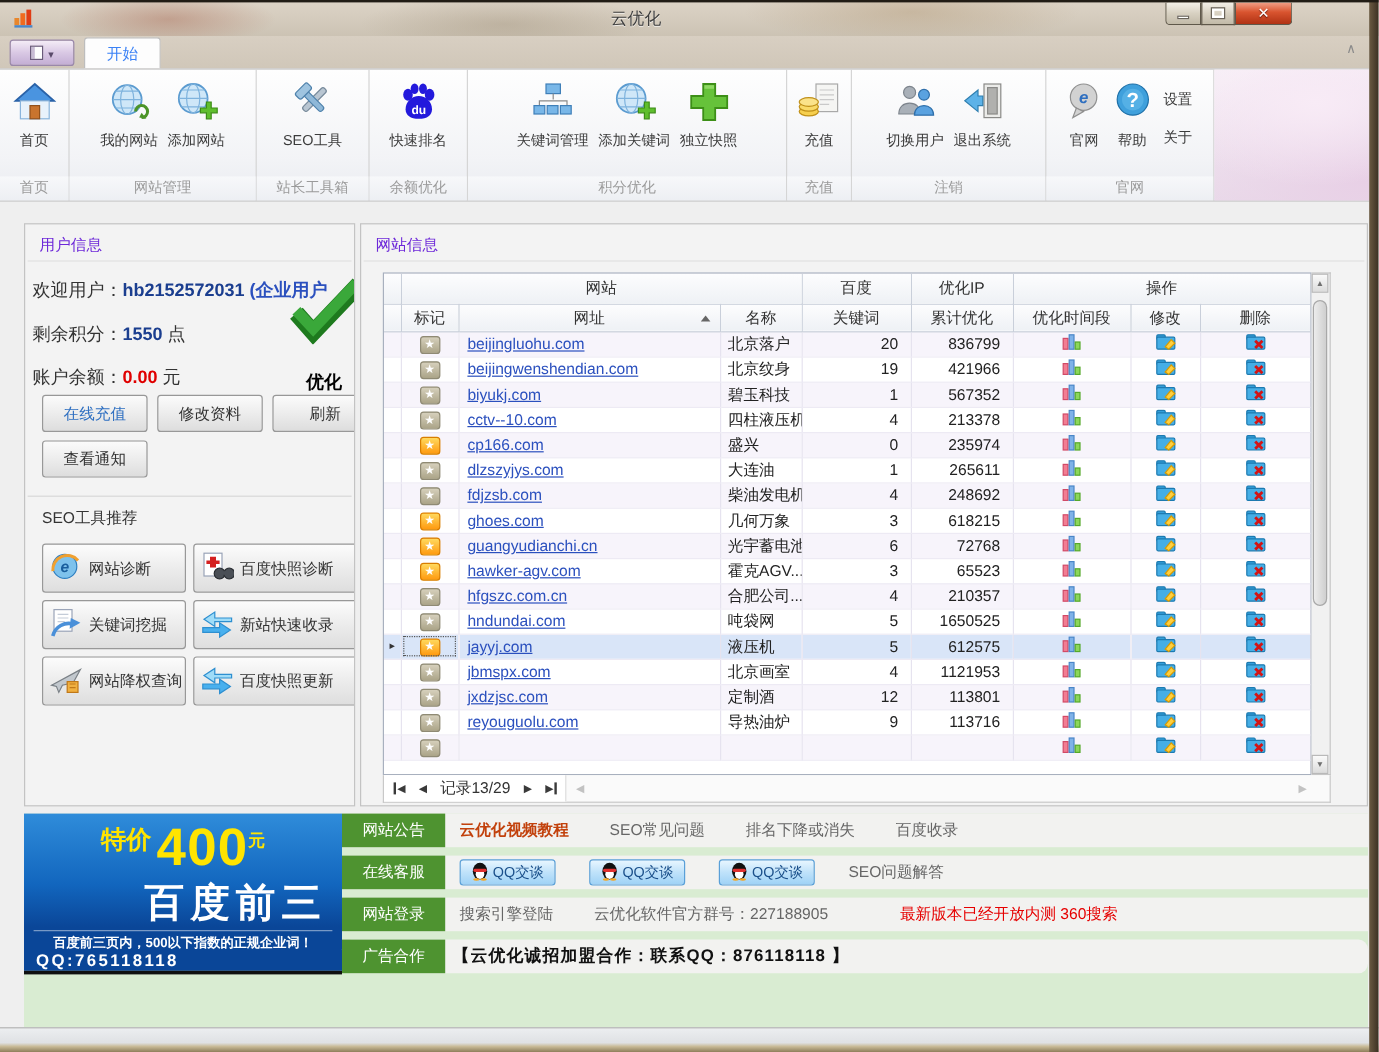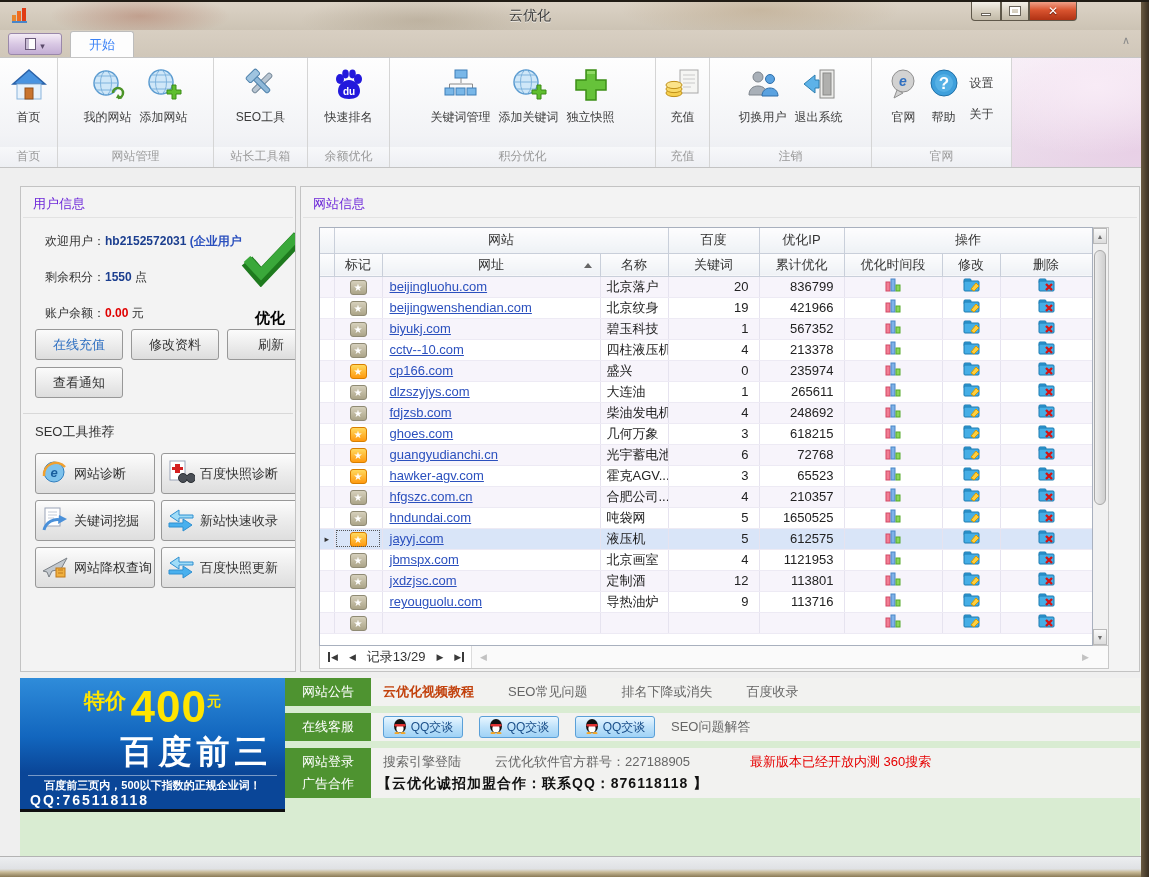--- a/index.html
+++ b/index.html
@@ -66,21 +66,21 @@
       radial-gradient(130px 70px at 65% 25%, #f8ebf6, transparent),
       radial-gradient(170px 110px at 95% 85%, #e8d0e6, transparent),
       linear-gradient(#f7f0f7,#eadcea); }
 
   
   .panel { position:absolute; background:#f3f3f3; border:1px solid #c3c3c3; }
   .panel-title { position:absolute; left:12px; top:8px; font-size:13px; color:#6d28d9; }
   .p-hr { position:absolute; left:2px; right:2px; top:30px; border-top:1px solid #e2e2e2; }
 
   .user-panel { left:20px; top:186px; width:276px; height:486px; overflow:hidden; }
-  .u-line { position:absolute; left:24px; font-size:12px; color:#333; white-space:nowrap;text-align:center; }
+  .u-line { position:absolute; left:6px; font-size:15px; color:#333; white-space:nowrap;text-align:center; }
   .u-welcome { top:46px; } .u-points { top:82px; } .u-balance { top:118px; }
   .v-navy { color:#1b3e8f; font-weight:bold; }
   .v-blue { color:#2b50be; font-weight:bold; }
   .v-red  { color:#e00000; font-weight:bold; }
   .btn { position:absolute; height:31px; border:1px solid #989898; border-radius:3px;
     background:linear-gradient(#fbfbfb,#eeeeee 45%,#dddddd); font-size:13px; color:#333;
     text-align:center; line-height:29px; cursor:default; }
   .btn-recharge { left:14px; top:142px; width:88px; color:#2e6fc1; }
   .btn-profile  { left:110px; top:142px; width:88px; }
   .btn-refresh  { left:206px; top:142px; width:88px; }
@@ -154,21 +154,21 @@
   .bn-l1 { position:absolute; left:0; top:4px; width:100%; text-align:center; color:#ffe400; }
   .bn-l1 .t1 { font-size:21px; font-weight:bold; vertical-align:14px; }
   .bn-l1 .t2 { font-size:44px; font-weight:bold; letter-spacing:1px; }
   .bn-l1 .t3 { font-size:14px; font-weight:bold; vertical-align:16px; }
   .bn-l2 { position:absolute; left:0; top:52px; width:100%; text-align:center; color:#fff;
     font-size:33px; font-weight:bold; letter-spacing:5px;margin-left:44px; }
   .bn-div { position:absolute; left:8px; right:8px; top:97px; border-top:1px solid rgba(255,255,255,.45); }
   .bn-l3 { position:absolute; left:0; top:100px; width:100%; text-align:center; color:#fff; font-size:11px; font-weight:bold; }
   .bn-l4 { position:absolute; left:10px; top:114px; color:#fff; font-size:14px; font-weight:bold; letter-spacing:2px; }
   .f-row { position:absolute; left:265px; width:855px; height:28px; background:#f2f2f0; }
-  .fr-0 { top:0; } .fr-1 { top:35px; } .fr-2 { top:70px; } .fr-3 { top:92px; }
+  .fr-0 { top:0; } .fr-1 { top:35px; } .fr-2 { top:70px; } .fr-3 { top:105px;border-radius:8px; }
   .f-label { position:absolute; left:0; top:0; width:86px; height:28px; background:#4e9330;
     color:#fff; font-size:13px; text-align:center; line-height:28px; }
   .f-content { position:absolute; left:86px; right:0; top:0; height:28px; display:flex; align-items:center; gap:34px; padding-left:12px; }
   .f-link { font-size:13px; color:#666; white-space:nowrap; }
   .f-link-strong { font-weight:bold; color:#c2410c; }
   .qq-btn { height:22px; width:80px; border:1px solid #5aa0d8; border-radius:3px;
     background:linear-gradient(#e8f6ff,#bfe2fa 50%,#9fd2f6); display:flex; align-items:center;
     justify-content:center; gap:4px; font-size:12px; color:#1a4f8a; cursor:pointer; }
   .f-red { position:absolute; left:465px; top:0; height:28px; line-height:28px; font-size:13px; color:#e60000; white-space:nowrap; }
   .f-bold { font-size:14px; font-weight:bold; color:#111; letter-spacing:1px; }
@@ -1068,21 +1068,21 @@
       <div class="f-content">
         <span class="f-link f-link-strong">云优化视频教程</span>
         <span class="f-link">SEO常见问题</span>
         <span class="f-link">排名下降或消失</span>
         <span class="f-link">百度收录</span>
       </div>
     </div>
 
     <div class="f-row fr-1">
       <div class="f-label">在线客服</div>
-      <div class="f-content" style="gap:16px">
+      <div class="f-content" style="gap:28px">
         <span class="qq-btn">
             <span><svg width="14" height="16" viewBox="0 0 14 16">
                 <ellipse cx="7" cy="8" rx="6" ry="7" fill="#111"></ellipse>
                 <ellipse cx="7" cy="10.5" rx="3.6" ry="4" fill="#fff"></ellipse>
                 <rect x="1.5" y="6" width="11" height="2.6" rx="1.3" fill="#e03030"></rect>
                 <ellipse cx="4" cy="15" rx="2.6" ry="1.1" fill="#f5a623"></ellipse>
                 <ellipse cx="10" cy="15" rx="2.6" ry="1.1" fill="#f5a623"></ellipse>
               </svg></span>
             <span>QQ交谈</span>
           </span>

